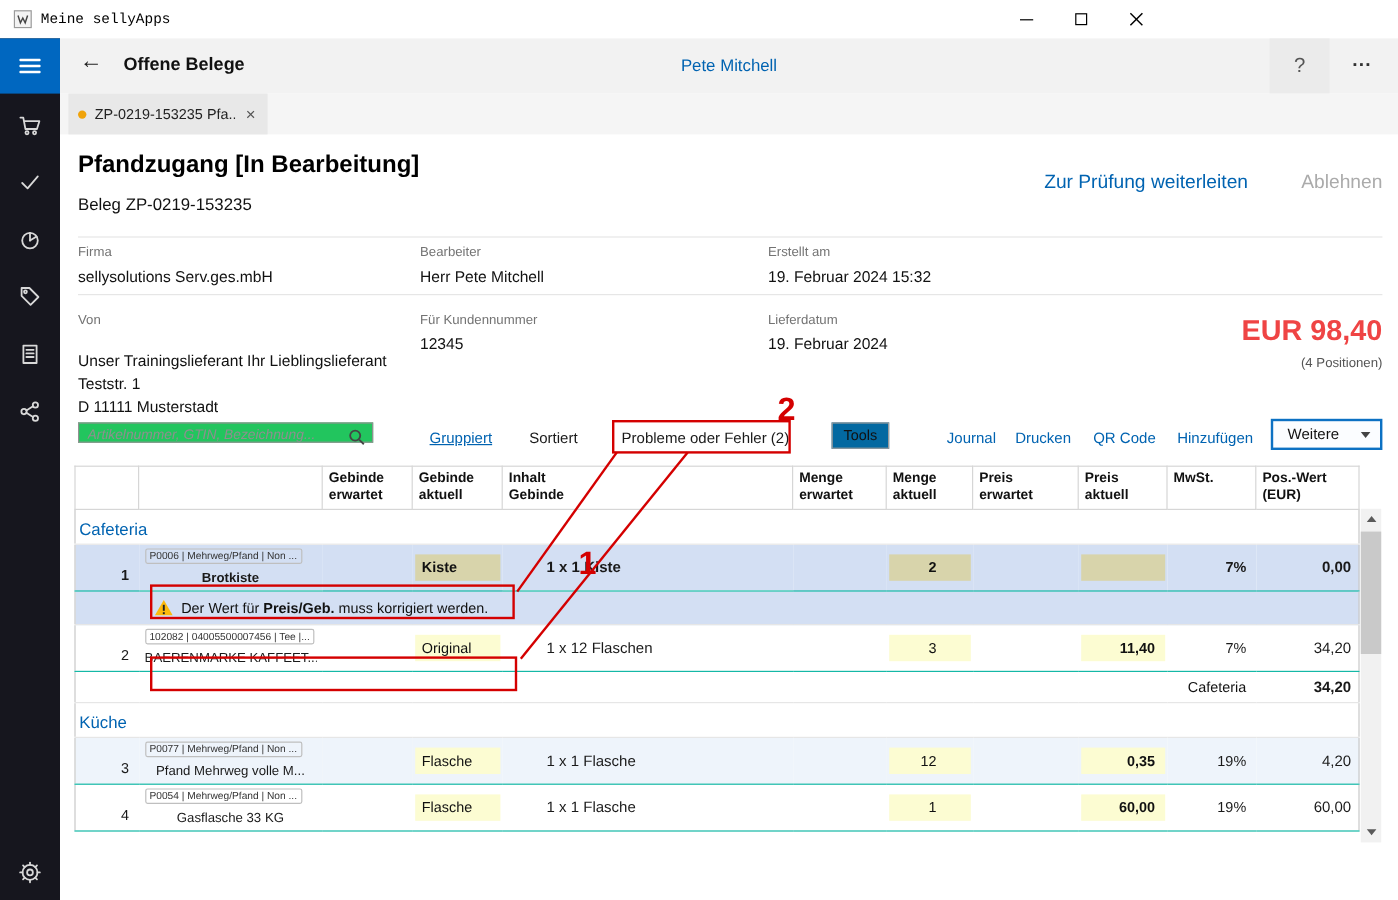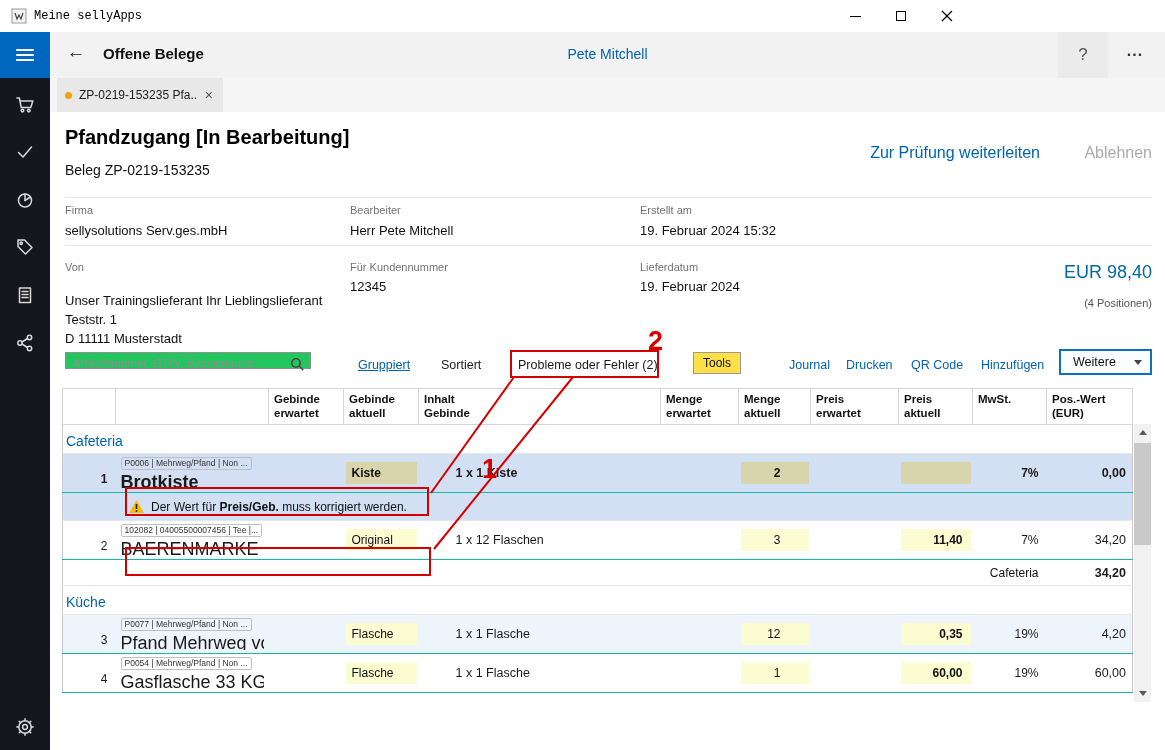--- a/index.html
+++ b/index.html
@@ -43,52 +43,52 @@
 
   
   .doc-title { position:absolute; left:65px; top:126px; font-size:20px; font-weight:bold; color:#000; }
   .action-forward { position:absolute; right:125px; top:144px; font-size:16px; color:#0063b1; }
   .action-reject { position:absolute; right:13px; top:144px; font-size:16px; color:#ababab; }
   .doc-subtitle { position:absolute; left:65px; top:162px; font-size:14px; color:#111; }
   .hr { position:absolute; left:65px; width:1087px; height:1px; background:#e6e6e6; }
   .hr1 { top:197px; } .hr2 { top:245px; }
   .fld-label { position:absolute; font-size:11px; color:#737373; }
   .fld-value { position:absolute; font-size:13px; color:#111; white-space:pre-line; line-height:19px; }
-  .total-amount { position:absolute; right:13px; top:262px; font-size:18px; font-weight:normal; color:#0369a1; }
+  .total-amount { position:absolute; right:13px; top:262px; font-size:24px; font-weight:bold; color:#ef4444; }
   .total-pos { position:absolute; right:13px; top:297px; font-size:11px; color:#555; }
 
   
   .search { position:absolute; left:65px; top:352px; width:246px; height:17px; border:1px solid #919191; background:#22c55e; }
   .search input { width:100%; height:100%; border:none; outline:none; font-style:italic; font-size:11.5px; color:#333; padding:0 26px 0 7px; font-family:inherit; background:transparent; }
   .search input::placeholder { color:#8f8f8f; font-style:italic; }
   .search .mag { position:absolute; right:5px; top:4px; }
   .tb-link { position:absolute; top:358px; font-size:12.5px; color:#0063b1; }
   .tb-text { position:absolute; top:358px; font-size:12.5px; color:#1a1a1a; }
   .grouped { left:358px; text-decoration:underline; }
   .sorted { left:441px; }
   .problems { left:518px; }
   .lnk-journal { left:789px; } .lnk-print { left:846px; } .lnk-qr { left:911px; } .lnk-add { left:981px; }
-  .btn-tools { position:absolute; left:693px; top:352px; height:22px; padding:0 9px; background:#fde047; border:1px solid #9a9a9a; font-size:12px; display:flex; align-items:center; color:#111; }
+  .btn-tools { position:absolute; left:693px; top:352px; height:22px; padding:0 9px; background:#0369a1; border:1px solid #9a9a9a; font-size:12px; display:flex; align-items:center; color:#111; }
   .btn-weitere { position:absolute; left:1059px; top:349px; width:93px; height:26px; background:#fbfdff; border:2px solid #0c71c3; display:flex; align-items:center; justify-content:space-between; padding:0 8px 0 12px; font-size:12.5px; color:#111; }
   .chev { width:0; height:0; border-left:4px solid transparent; border-right:4px solid transparent; border-top:5px solid #444; }
 
   
   .doc-table { position:absolute; left:62px; top:388px; width:1071px; border-collapse:collapse; table-layout:fixed; background:#fff; border:1px solid #c9c9c9; }
   .doc-table th { border:1px solid #d6d6d6; font-size:11.5px; font-weight:bold; text-align:left; vertical-align:top; padding:3px 5px; white-space:pre-line; height:36px; line-height:14px; color:#111; background:#fff; }
   .doc-table td { font-size:12.5px; vertical-align:middle; }
   tr.article td { height:34px; border-bottom:1px solid #14b8a6; }
   tr.warning td { height:28px; border-bottom:1px solid #e6e6e6; }
   tr.group td { height:29px; border-bottom:1px solid #e6e6e6; color:#0063b1; font-size:14px; padding:8px 0 4px 3px; vertical-align:bottom; }
   tr.subtotal td { height:26px; border-bottom:1px solid #e6e6e6; }
   tr.sel td { background:#d3dff3; }
   tr.alt td { background:#eef4fb; }
   td.num { text-align:right; padding:0 8px 6px 0; vertical-align:bottom; font-size:12px; }
   td.desc { padding:3px 5px; overflow:hidden; }
   .meta { display:inline-block; font-size:8.5px; color:#333; border:1px solid #bfbfbf; border-radius:2px; padding:0 3px; line-height:11px; margin-bottom:2px; max-width:100%; overflow:hidden; white-space:nowrap; }
-  .name { display:block; font-size:18px; line-height:14px; white-space:nowrap; overflow:hidden; }
+  .name { display:block; font-size:11px; line-height:14px; white-space:nowrap; overflow:hidden;text-align:center; }
   .b { font-weight:bold; }
   .editbox { margin:3px 2px; padding:3px 6px; background:#fcfcd2; min-height:22px; line-height:16px; font-size:12px; color:#111; }
   .editbox.tan { background:#d8d4ab; }
   td.mengeakt .editbox { text-align:right; padding-right:28px; }
   td.preisakt .editbox { text-align:right; padding-right:8px;font-weight:bold; }
   td.inhalt { padding-left:37px; white-space:nowrap; overflow:hidden; }
   td.mwst { text-align:right; padding-right:8px; font-size:12px; }
   td.pos { text-align:right; padding-right:6px; font-size:12.5px; }
   td.sub-label { text-align:right; padding-right:8px; font-size:12px; color:#111; }
   .warnbox { display:flex; align-items:center; gap:7px; margin-left:66px; font-size:12px; color:#111; white-space:nowrap; }

